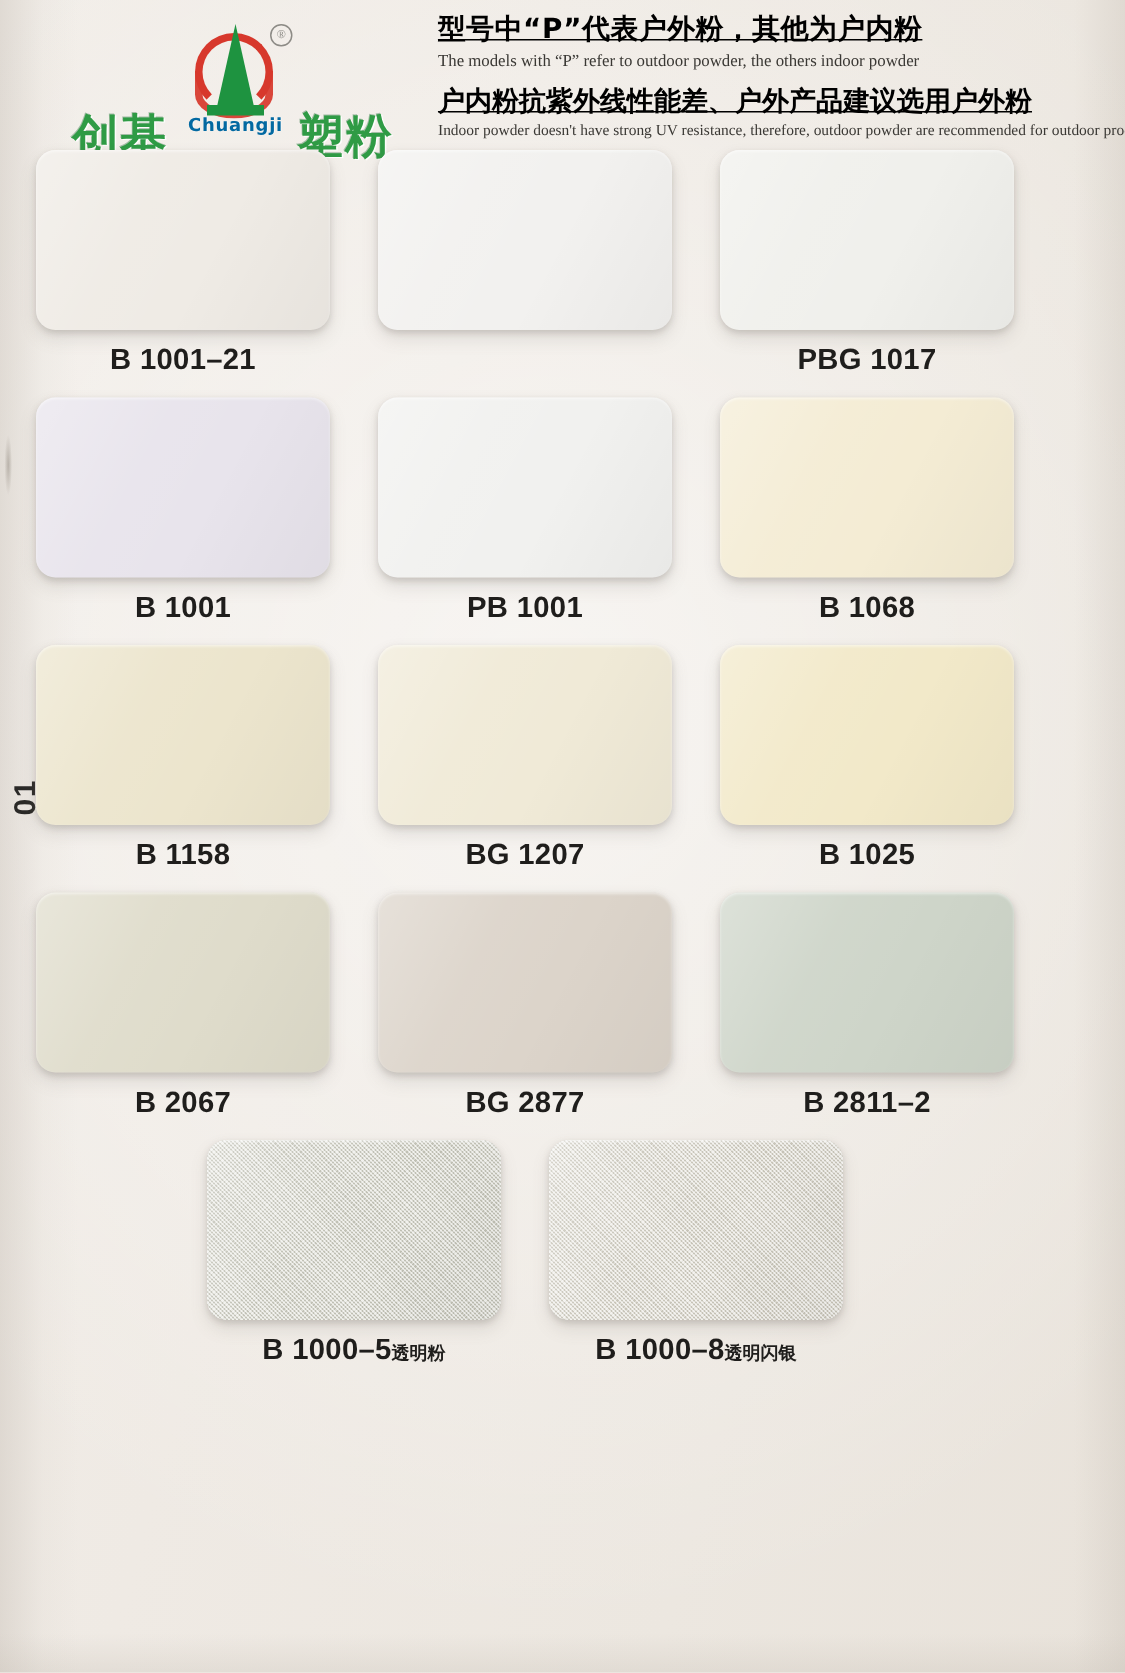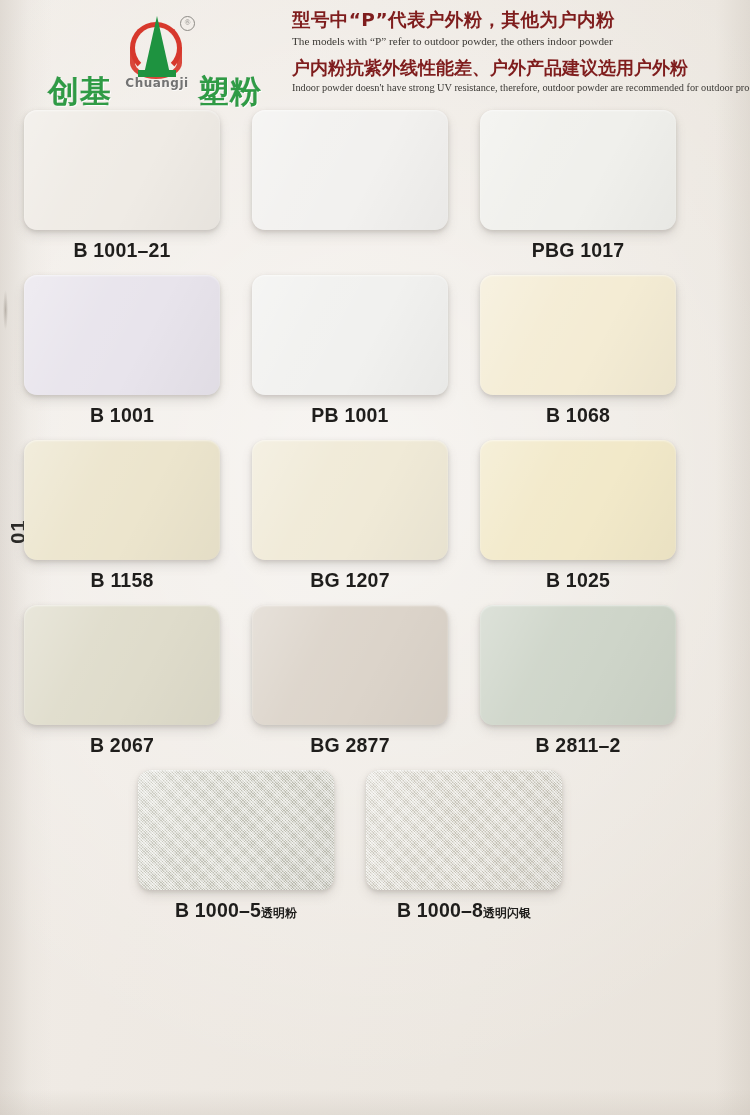--- a/index.html
+++ b/index.html
@@ -123,42 +123,43 @@
     color: #8d8b86;
     font-size: 8px;
     line-height: 12px;
     text-align: center;
     font-family: "Liberation Serif", serif;
   }
   .emblem-word {
     position: absolute;
     left: 50%; top: 60px;
     transform: translateX(-50%);
-    color: #737373;
+    color: #0369a1;
     font-family: "DejaVu Sans", "Liberation Sans", sans-serif;
     font-weight: bold;
     font-size: 12px;
     letter-spacing: 0.5px;
     white-space: nowrap;
     text-shadow: 0.5px 0.5px 0 rgba(255,255,255,0.7);
   }
 
   .notices {
     position: absolute;
     left: 292px; top: 8px;
     width: 450px;
   }
   .notice-cn {
     font-family: "DejaVu Sans", "Liberation Sans", sans-serif;
     font-size: 18.5px;
     font-weight: bold;
-    color: #7f1d1d;
+    color: #000000;
     letter-spacing: 0.4px;
     line-height: 1.35;
     white-space: nowrap;
+    text-decoration: underline;
   }
   .notice-cn.second { font-size: 18px; letter-spacing: 0px; }
   .notice-en {
     font-family: "Liberation Serif", serif;
     font-size: 11.2px;
     color: #3a3834;
     line-height: 1.4;
     margin-top: 1px;
     white-space: nowrap;
   }
@@ -174,21 +175,21 @@
     font-weight: bold;
     color: #2a2927;
     transform: rotate(-90deg);
     transform-origin: center center;
     letter-spacing: 1px;
   }
 
   
   .grid {
     position: absolute;
-    left: 0; top: 110px;
+    left: 0; top: 100px;
     width: 700px;
   }
   .row {
     position: relative;
     height: 165px;
     display: flex;
     justify-content: center;
     gap: 32px;
   }
   .row:last-child { height: 168px; }

